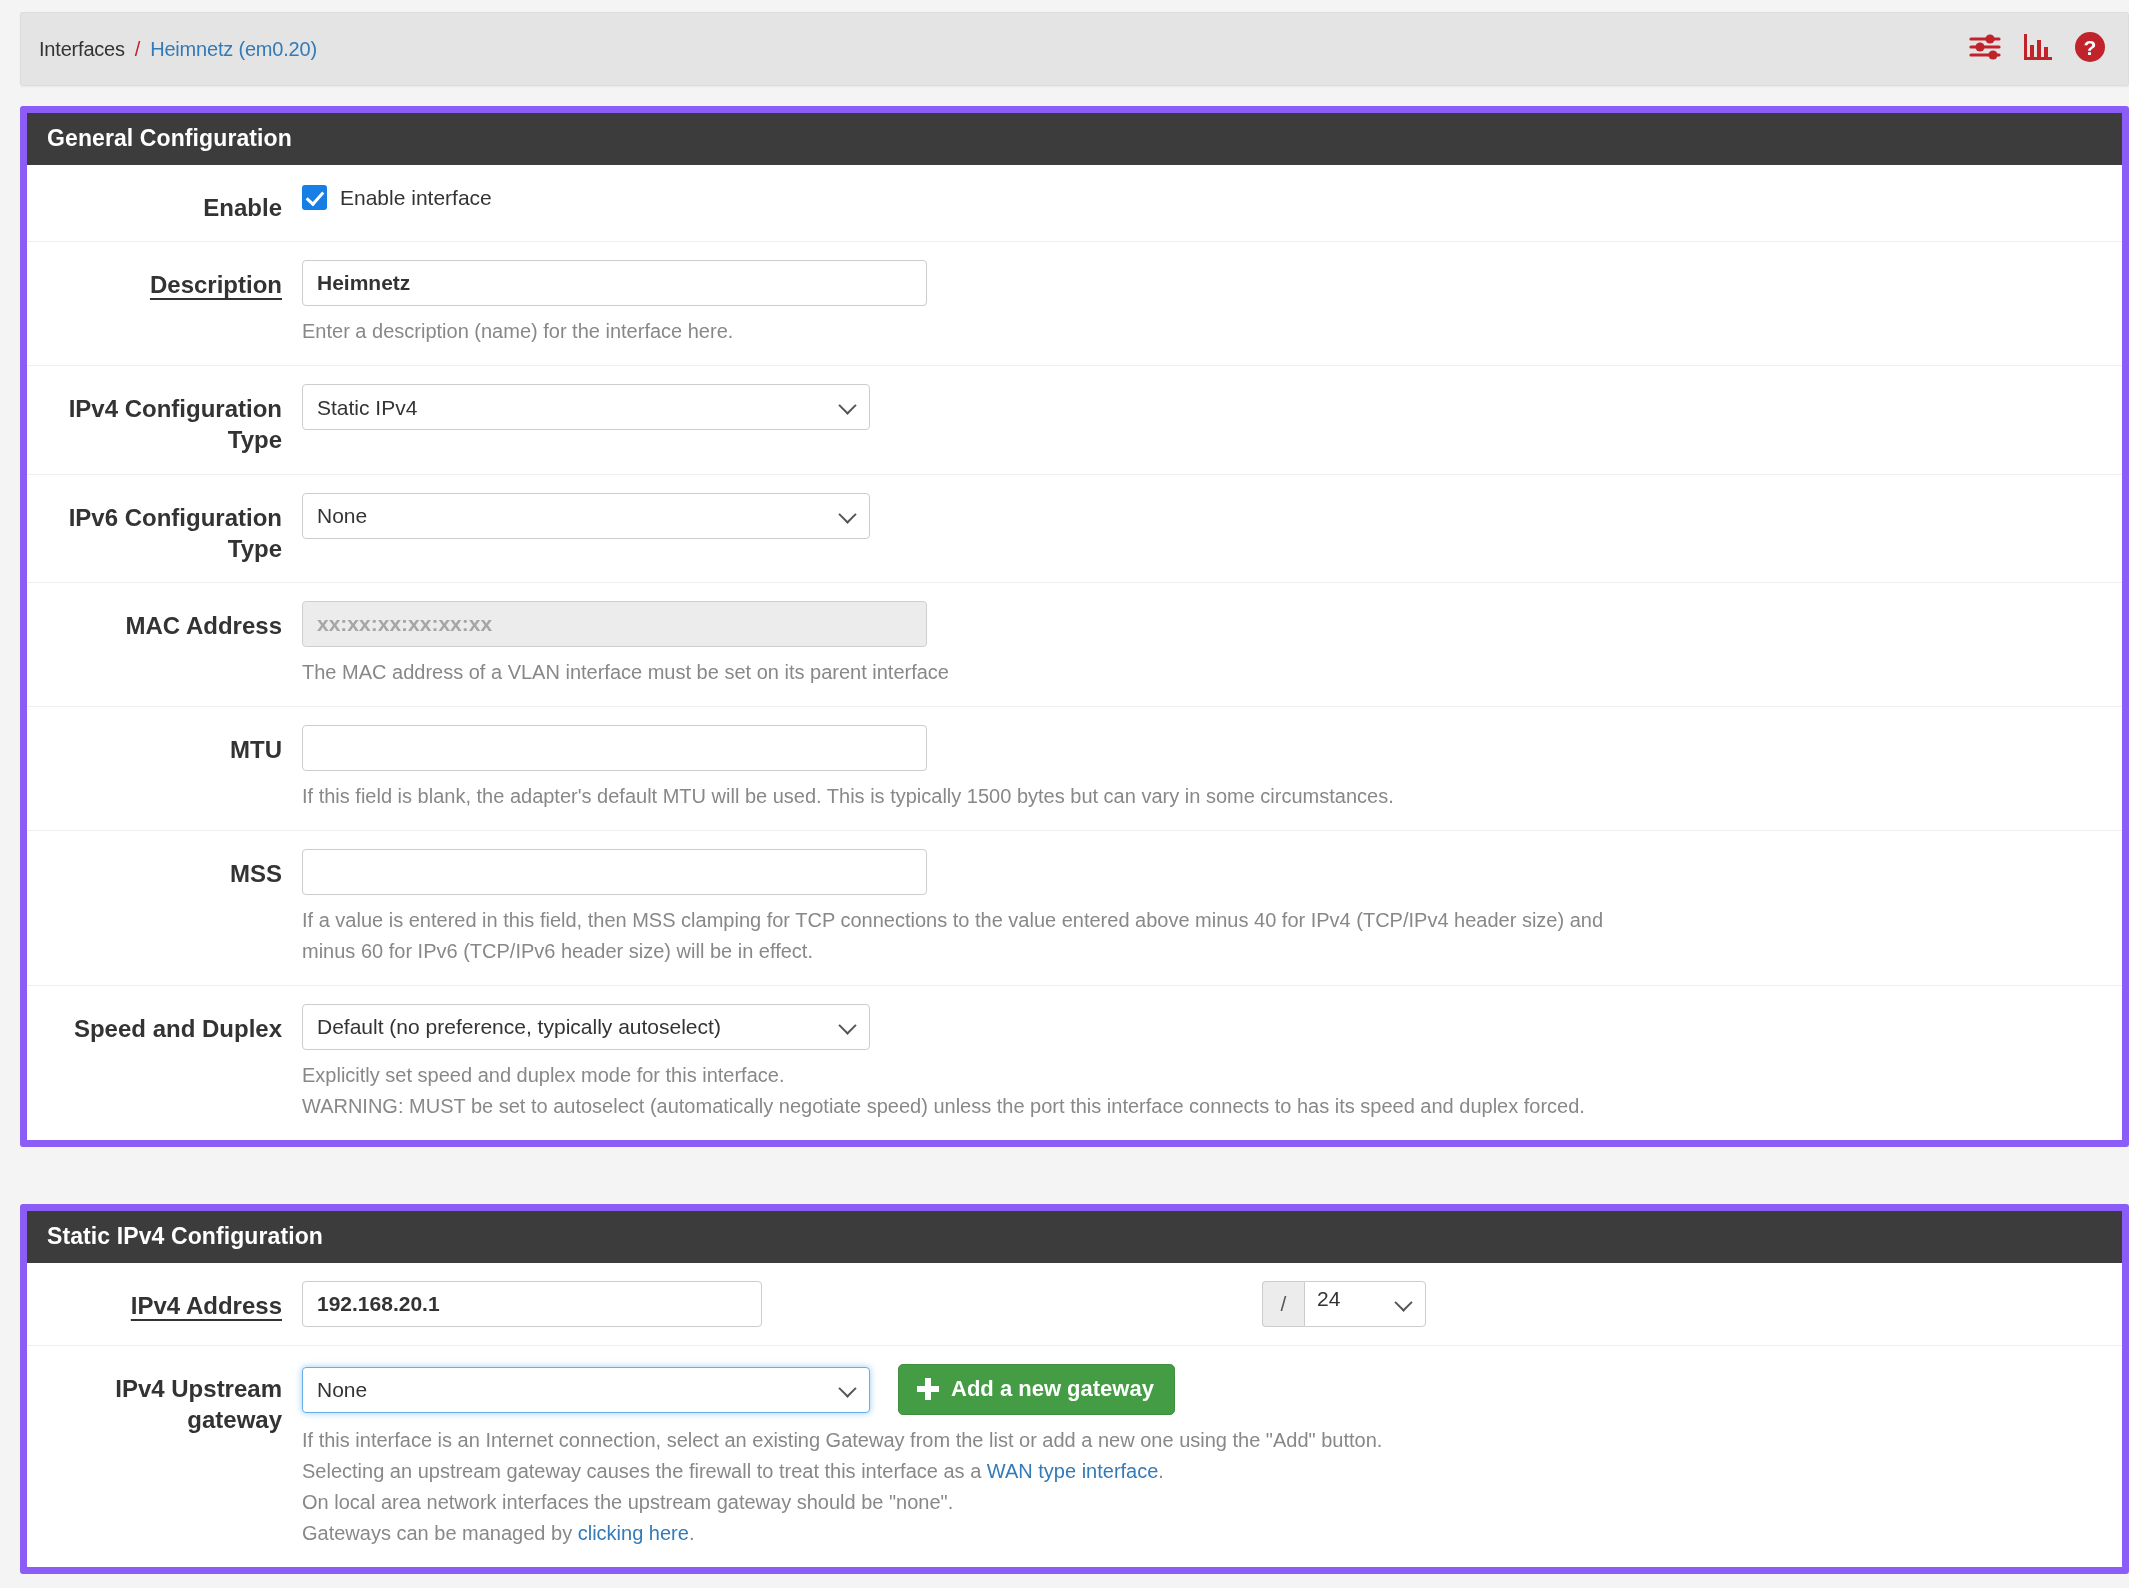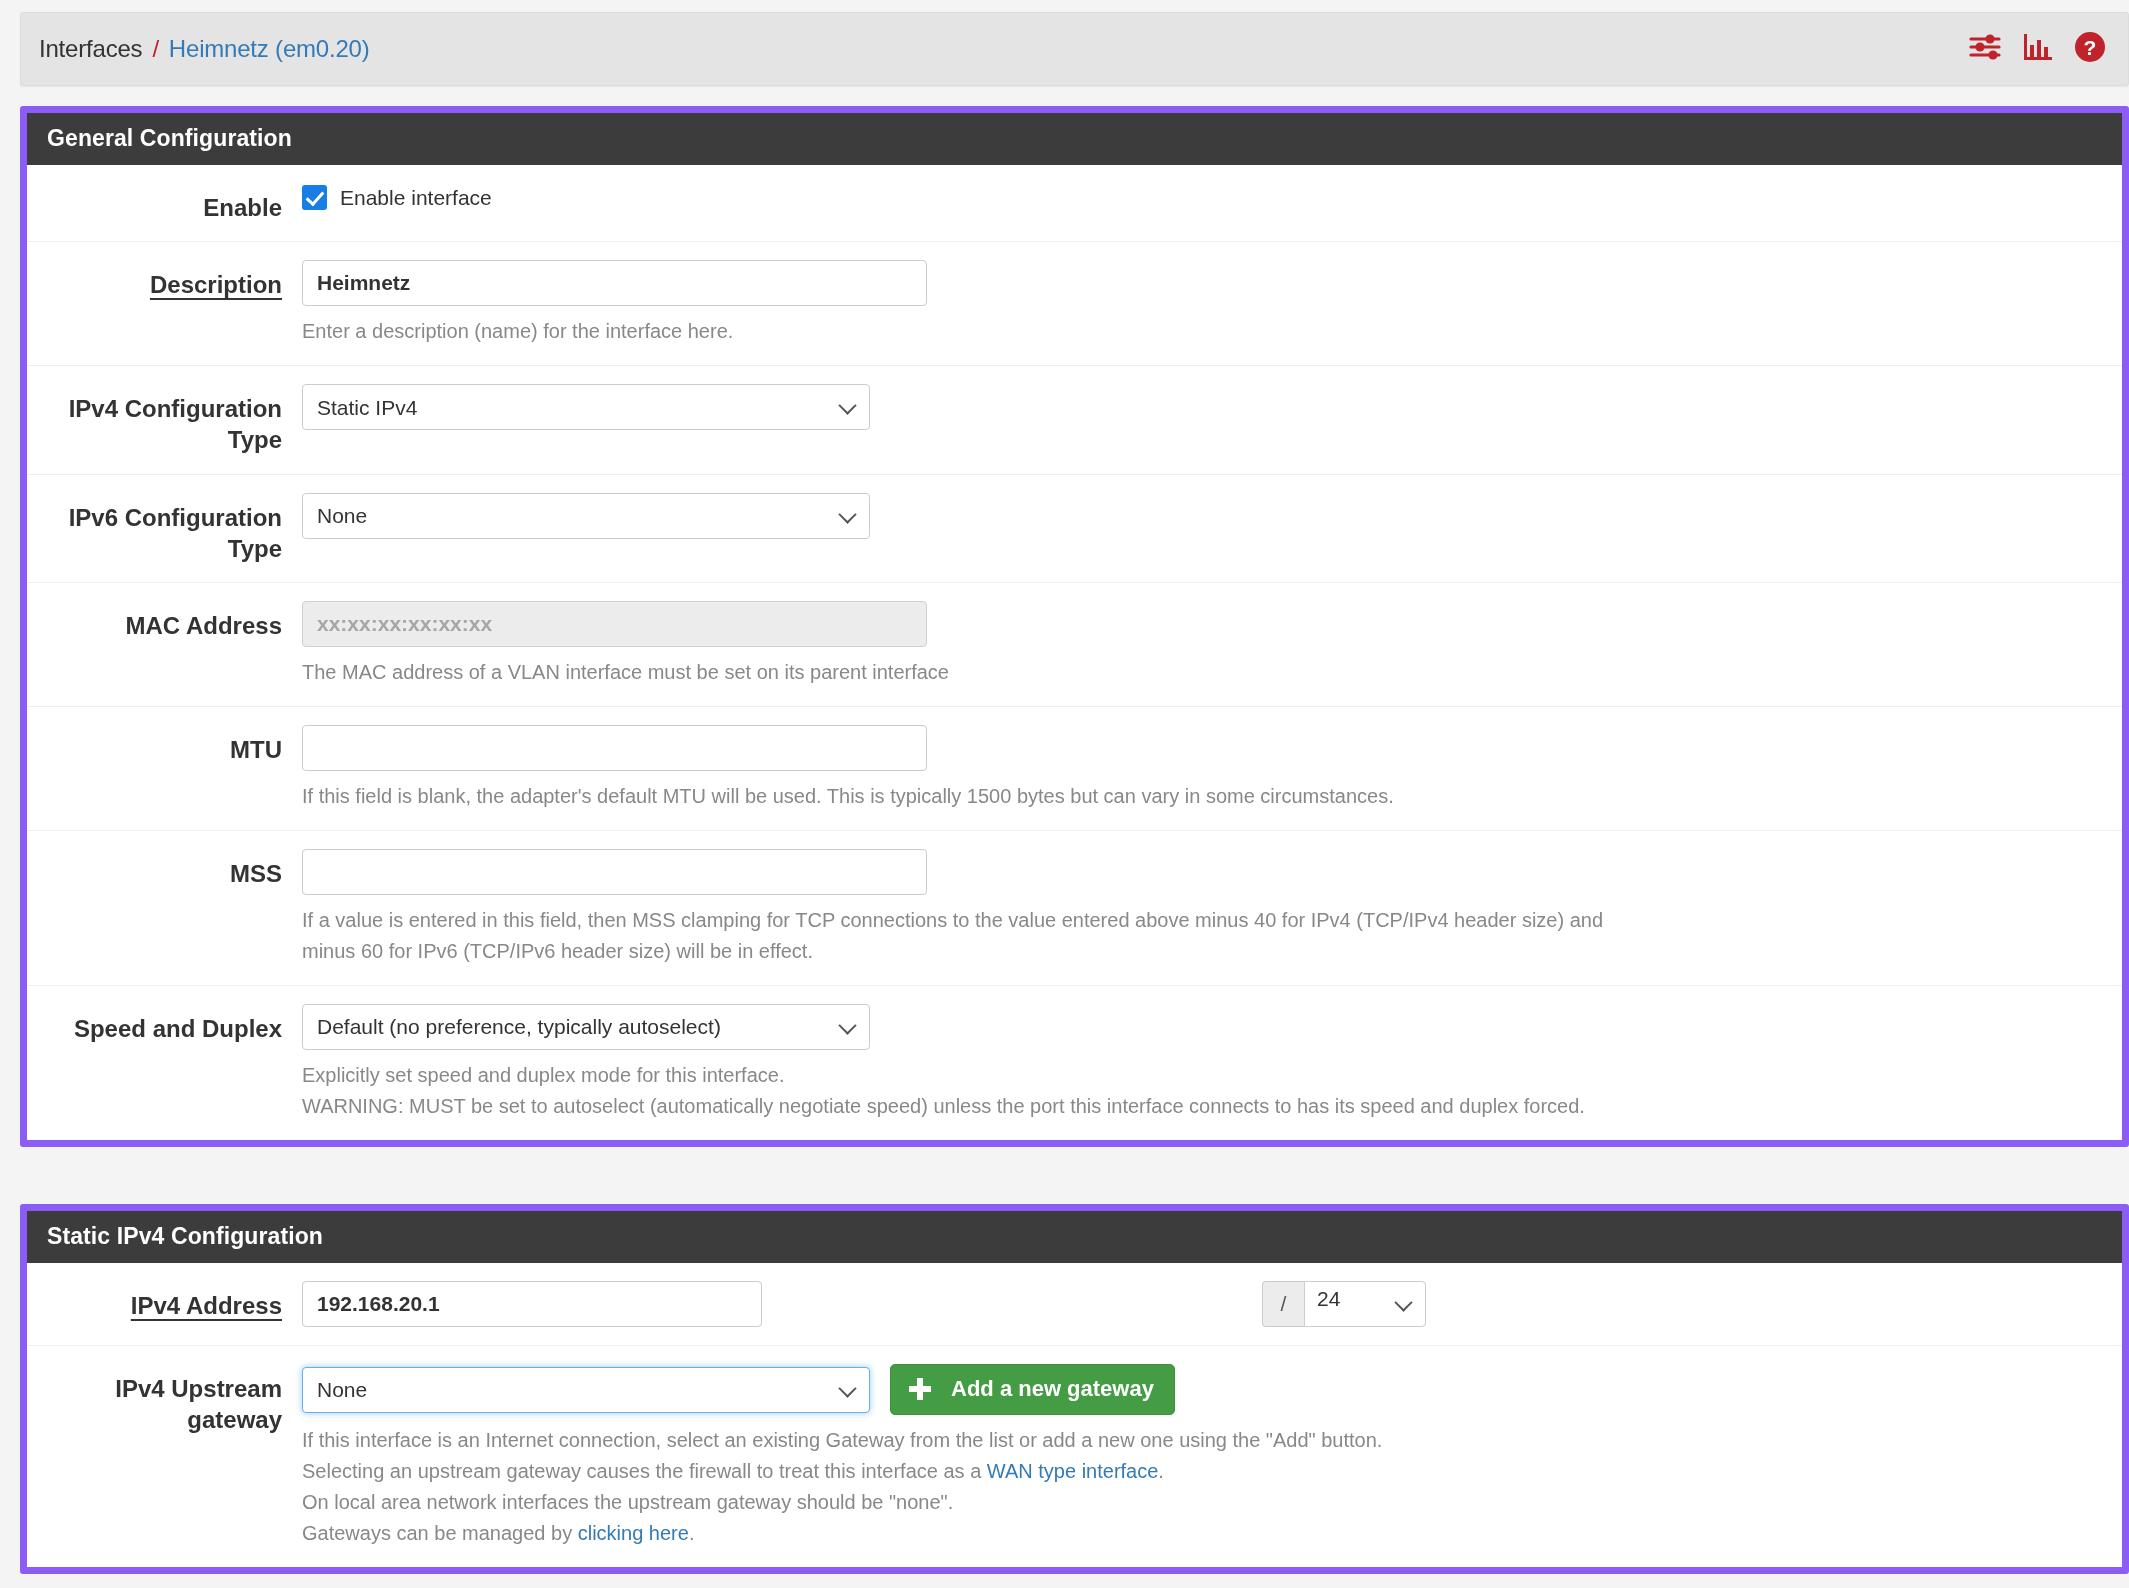--- a/index.html
+++ b/index.html
@@ -22,21 +22,21 @@
     width: 2109px; height: 74px;
     background: #e4e4e4;
     border: 1px solid #dcdcdc;
     border-radius: 3px;
     display: flex;
     align-items: center;
     padding: 0 22px 0 18px;
     box-shadow: 0 1px 2px rgba(0,0,0,0.06);
   }
   .breadcrumb {
-    font-size: 24px;
+    font-size: 20px;
     letter-spacing: -0.2px;
     white-space: nowrap;
     display: flex;
     align-items: baseline;
   }
   .crumb-sep { color: #c1232b; margin: 0 10px; }
   .crumb-current { color: #337ab7; }
 
   .header-icons {
     margin-left: auto;
@@ -223,31 +223,31 @@
     border-right: 3px solid #fff;
     border-bottom: 3px solid #fff;
     transform: rotate(42deg);
   }
   .chk-label { font-size: 21px; color: #333; }
 
   
   .btn-green {
     display: inline-flex;
     align-items: center;
-    gap: 20px;
+    gap: 12px;
     background: #449d44;
     border: 1px solid #3f8f3f;
     color: #fff;
     font-size: 22px;
     font-weight: bold;
     border-radius: 5px;
     padding: 11px 20px 12px 18px;
     cursor: pointer;
     font-family: "Liberation Sans", sans-serif;
-    margin-left: 20px;
+    margin-left: 28px;
   }
   .plus {
     position: relative;
     width: 22px; height: 22px;
     flex: none;
   }
   .plus::before, .plus::after {
     content: "";
     position: absolute;
     background: #fff;

